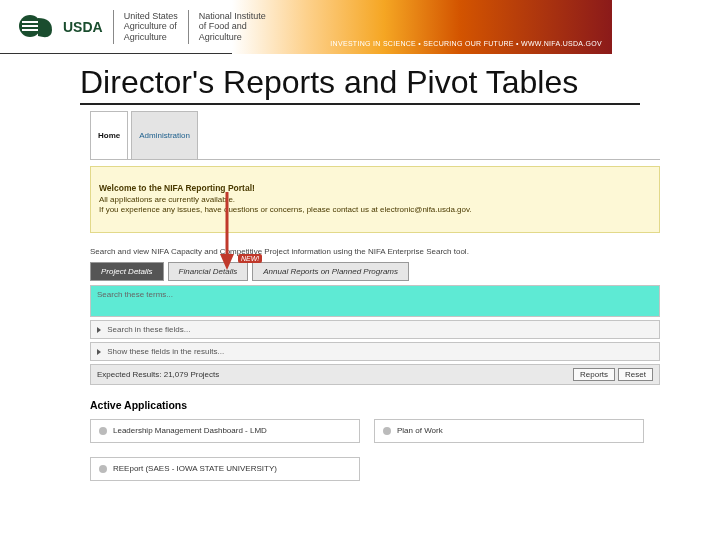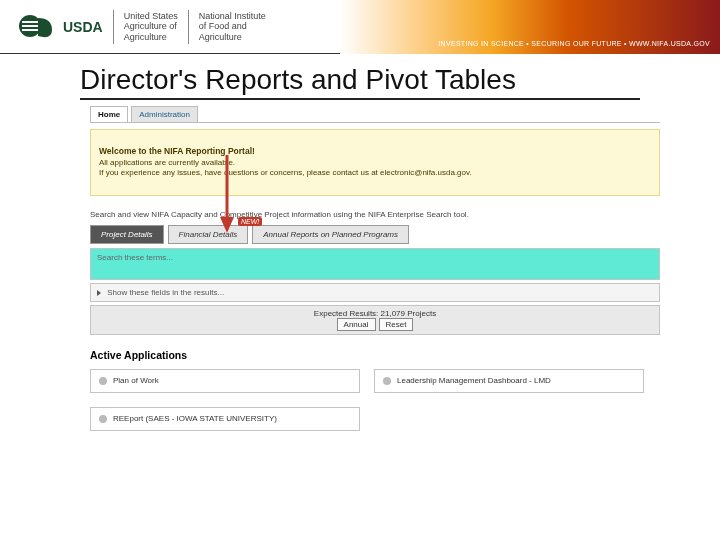--- a/index.html
+++ b/index.html
@@ -1,19 +1,19 @@
 <!DOCTYPE html>
 <html><head>
 <meta charset="utf-8">
 <style>
   * { box-sizing: border-box; margin: 0; padding: 0; }
   body { width: 720px; height: 540px; background: #fff; font-family: Arial, sans-serif; overflow: hidden; }
 
   .banner {
-    width: 720px;
+    width: 612px;
     height: 54px;
     display: flex;
     align-items: center;
     border-bottom: 1px solid #333;
     position: relative;
     background: #fff;
   }
   .banner-grad {
     position: absolute;
     right: 0; top: 0;
@@ -38,21 +38,21 @@
   .usda-icon {
     width: 42px; height: 30px;
     position: relative;
   }
   .usda-icon svg { width: 42px; height: 30px; }
   .usda-text { font-weight: bold; font-size: 14px; color: #1a4d2e; margin-left: 3px; }
   .vr { width: 1px; height: 34px; background: #888; margin: 0 10px; z-index:1; }
   .org-text { font-size: 9px; color: #444; line-height: 1.15; z-index:1; }
 
   .page-title {
-    font-size: 28px;
+    font-size: 32px;
     font-family: Arial, Helvetica, sans-serif;
     font-weight: 400;
     color: #111;
     margin: 10px 0 6px 80px;
     border-bottom: 2px solid #222;
     display: inline-block;
     padding-bottom: 2px;
     width: 560px;
   }
 
@@ -61,21 +61,21 @@
     width: 570px;
     font-size: 8px;
     color: #333;
   }
   .nav-tabs {
     display: flex;
     gap: 3px;
     font-size: 8px;
   }
   .nav-tabs .tab {
-    padding: 3px 7px;
+    padding: 19px 7px;
     background: #e4e4e4;
     border: 1px solid #bbb;
     border-bottom: none;
     cursor: pointer;
     color: #1b5e8c;
   }
   .nav-tabs .tab.active {
     background: #fff;
     color: #111;
     font-weight: bold;
@@ -143,21 +143,20 @@
 
   .results-row {
     display: flex;
     justify-content: space-between;
     align-items: center;
     border: 1px solid #c4c4c4;
     background: #e9e9e9;
     padding: 3px 6px;
     font-size: 8px;
     margin-bottom: 14px;
-    flex-direction: column;
   }
   .results-row .btns { display: flex; gap: 3px; }
   .results-row .mini-btn {
     border: 1px solid #888;
     background: #fafafa;
     padding: 1px 6px;
     font-size: 8px;
     cursor: pointer;
   }
 
@@ -241,42 +240,46 @@
     <div class="tab-btn">Annual Reports on Planned Programs</div>
     <div class="new-badge">NEW!</div>
   </div>
 
   <div class="search-box">
     <div class="lbl">Search these terms...</div>
   </div>
 
   <div class="expander">
     <span class="tri"></span>
+    <span>Search in these fields...</span>
+  </div>
+  <div class="expander">
+    <span class="tri"></span>
     <span>Show these fields in the results...</span>
   </div>
 
   <div class="results-row">
     <div>Expected Results: 21,079 Projects</div>
     <div class="btns">
-      <div class="mini-btn">Annual</div>
+      <div class="mini-btn">Reports</div>
       <div class="mini-btn">Reset</div>
     </div>
   </div>
 
   <div class="section-hdr">Active Applications</div>
   <div style="height:6px"></div>
 
   <div class="apps">
     <div class="app-card">
       <span class="dot"></span>
-      <span>Plan of Work</span>
+      <span>Leadership Management Dashboard - LMD</span>
     </div>
     <div class="app-card">
       <span class="dot"></span>
-      <span>Leadership Management Dashboard - LMD</span>
+      <span>Plan of Work</span>
     </div>
     <div class="app-card">
       <span class="dot"></span>
       <span>REEport (SAES - IOWA STATE UNIVERSITY)</span>
     </div>
   </div>
 
 </div>
 
 

